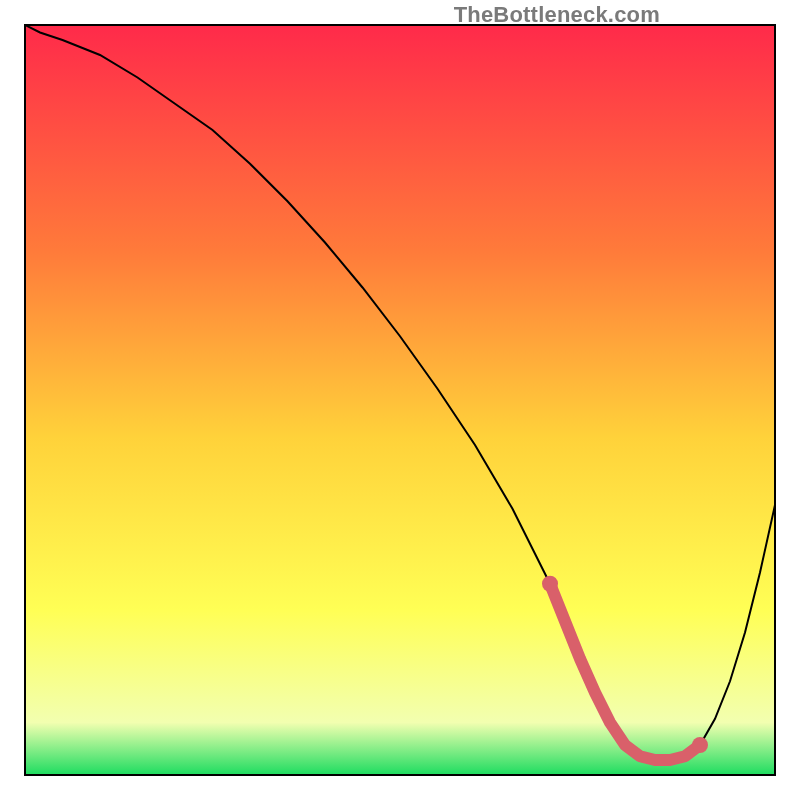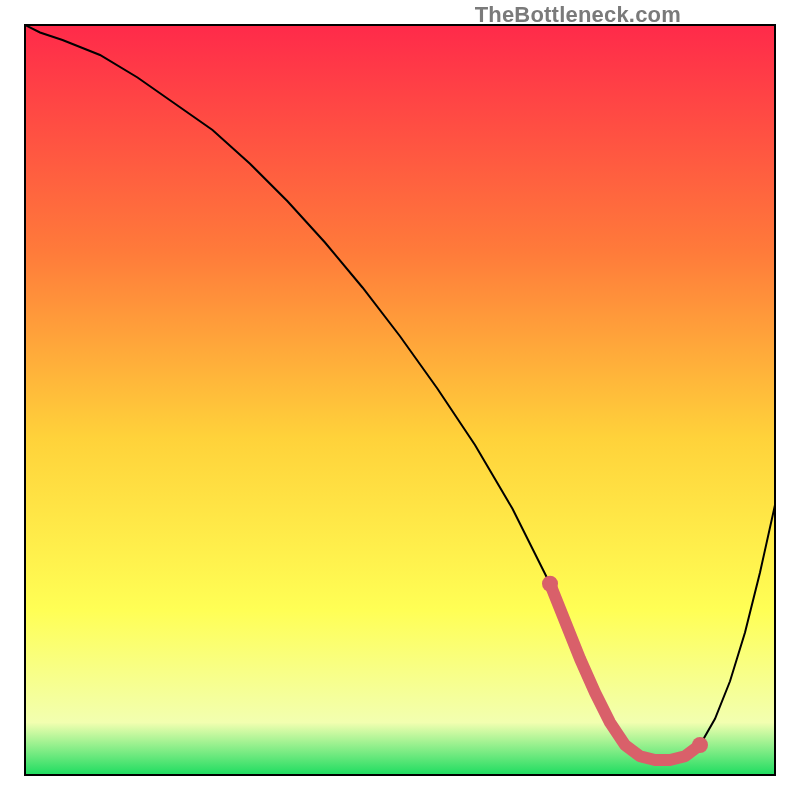--- a/index.html
+++ b/index.html
@@ -7,21 +7,20 @@
     padding: 0;
     width: 800px;
     height: 800px;
     overflow: hidden;
     background: #fff;
   }
   .chart-container {
     position: relative;
     width: 668px;
     height: 800px;
-    padding-left: 21px;
   }
   .watermark {
     position: absolute;
     top: 2px;
     right: 8px;
     font-family: Arial, Helvetica, sans-serif;
     font-size: 22px;
     font-weight: bold;
     color: #7a7a7a;
     letter-spacing: 0.2px;

